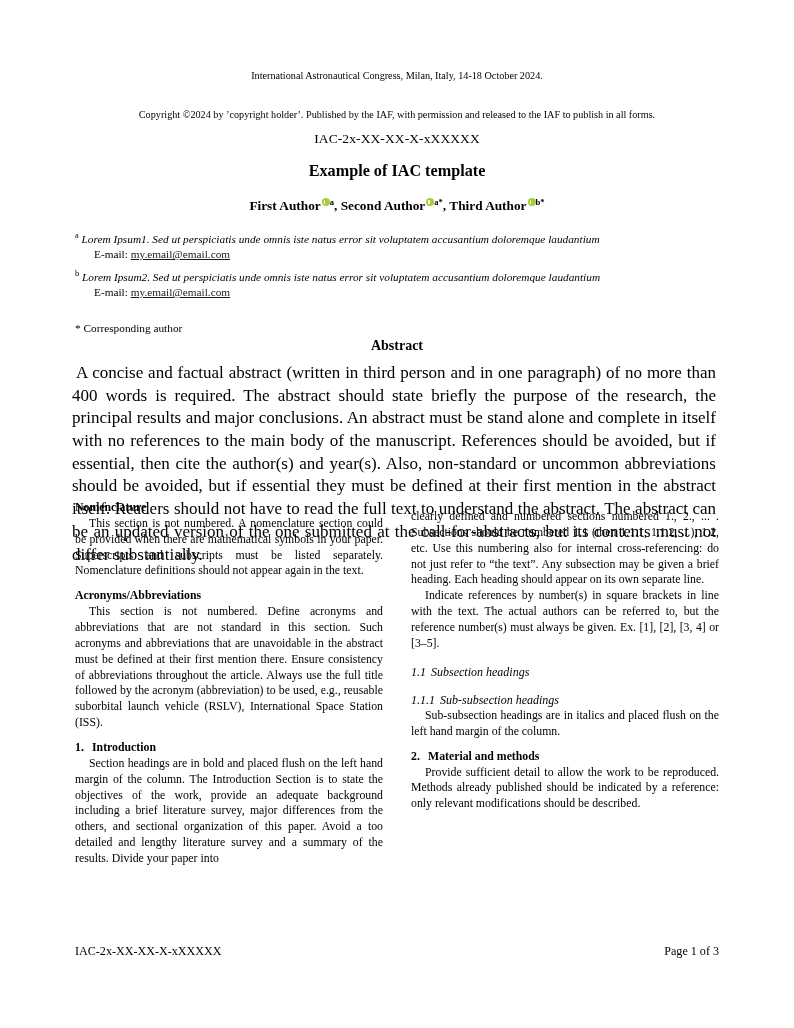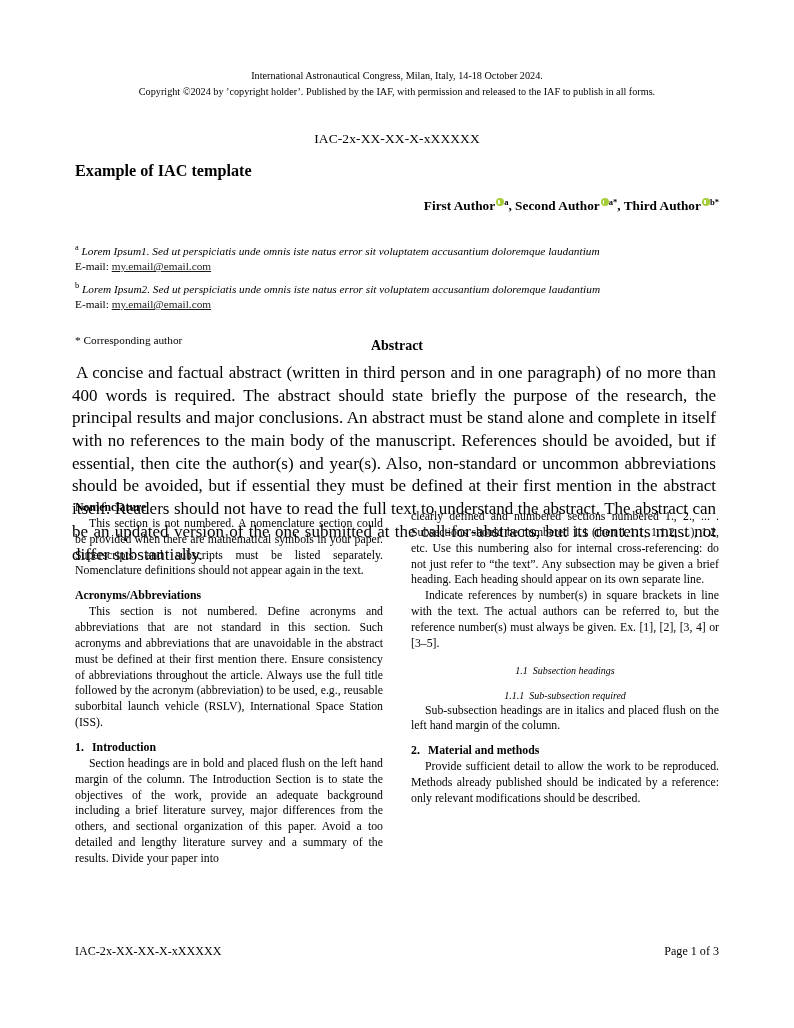--- a/index.html
+++ b/index.html
@@ -29,47 +29,47 @@
   .doc-header {
     position: absolute;
     left: 75px;
     top: 68px;
     width: 644px;
     text-align: center;
     font-size: 10.2px;
     line-height: 1.55;
   }
   .doc-header .line1 { display: block; }
-  .doc-header .line2 { display: block; }
+  .doc-header .line2 { display: block; margin-top: 23px; }
 
   
   .paper-id {
     position: absolute;
     left: 75px;
     top: 131px;
     width: 644px;
     text-align: center;
     font-size: 13.5px;
     letter-spacing: 0.1px;
   }
   .paper-title {
     position: absolute;
     left: 75px;
     top: 162px;
     width: 644px;
-    text-align: left;
+    text-align: center;
     font-size: 16.2px;
     font-weight: bold;
   }
   .author-line {
     position: absolute;
     left: 75px;
     top: 198px;
     width: 644px;
-    text-align: right;
+    text-align: center;
     font-size: 13.3px;
     font-weight: bold;
   }
   .author-name { white-space: nowrap; }
   .orcid {
     display: inline-block;
     width: 8px;
     height: 8px;
     border-radius: 50%;
     background: #a6ce39;
@@ -90,41 +90,42 @@
     font-size: 8.6px;
     vertical-align: super;
     font-weight: bold;
     line-height: 0;
   }
 
   
   .affiliations {
     position: absolute;
     left: 75px;
-    top: 244px;
+    top: 232px;
     width: 644px;
     font-size: 11.3px;
   }
   .aff-block { margin-bottom: 7px; }
   .aff-text {
     font-style: italic;
     text-align: justify;
     line-height: 1.28;
     display: block;
   }
   .aff-marker {
     font-size: 8.4px;
     vertical-align: super;
     font-style: normal;
     line-height: 0;
   }
   .aff-email {
     display: block;
     line-height: 1.45;
     font-style: normal;
+    margin-left: 19px;
   }
   .email-link {
     text-decoration: underline;
     color: #1a1a1a;
   }
   .corresponding {
     margin-top: 21px;
     font-size: 11.3px;
     display: block;
   }
@@ -175,23 +176,23 @@
     font-size: 11.8px;
     margin: 0 0 0 0;
     text-align: left;
   }
   .sec-head .num {
     display: inline-block;
     min-width: 17px;
   }
   .subsec-head {
     font-style: italic;
-    font-size: 10px;
+    font-size: 12px;
     margin: 0;
-    text-align: center;
+    text-align: left;
   }
   .subsec-head .num { margin-right: 5px; }
   p.para {
     margin: 0;
     text-indent: 14px;
     text-align: justify;
   }
   p.para.noindent { text-indent: 0; margin-top: 9px; }
   .gap-before-head { margin-top: 9px; }
   .gap-before-subhead { margin-top: 12px; }
@@ -258,21 +259,21 @@
       <div class="sec-head gap-before-head"><span class="num">1.</span><span>Introduction</span></div>
       <p class="para">Section headings are in bold and placed flush on the left hand margin of the column. The Introduction Section is to state the objectives of the work, provide an adequate background including a brief literature survey, major differences from the others, and sectional organization of this paper. Avoid a too detailed and lengthy literature survey and a summary of the results. Divide your paper into</p>
     </div>
 
     <div class="col col-right">
       <p class="para noindent">clearly defined and numbered sections numbered 1., 2., ... . Subsections should be numbered 1.1 (then 1.1.1, 1.1.2, ...), 1.2, etc. Use this numbering also for internal cross-referencing: do not just refer to “the text”. Any subsection may be given a brief heading. Each heading should appear on its own separate line.</p>
       <p class="para">Indicate references by number(s) in square brackets in line with the text. The actual authors can be referred to, but the reference number(s) must always be given. Ex. [1], [2], [3, 4] or [3–5].</p>
 
       <div class="subsec-head gap-before-subhead"><span class="num">1.1</span><span>Subsection headings</span></div>
 
-      <div class="subsec-head gap-before-subhead"><span class="num">1.1.1</span><span>Sub-subsection required</span></div>
+      <div class="subsec-head gap-before-subhead"><span class="num">1.1.1</span><span>Sub-subsection headings</span></div>
       <p class="para">Sub-subsection headings are in italics and placed flush on the left hand margin of the column.</p>
 
       <div class="sec-head gap-before-head"><span class="num">2.</span><span>Material and methods</span></div>
       <p class="para">Provide sufficient detail to allow the work to be reproduced. Methods already published should be indicated by a reference: only relevant modifications should be described.</p>
     </div>
 
   </div>
 
   <div class="doc-footer">
     <span class="footer-left">IAC-2x-XX-XX-X-xXXXXX</span>

